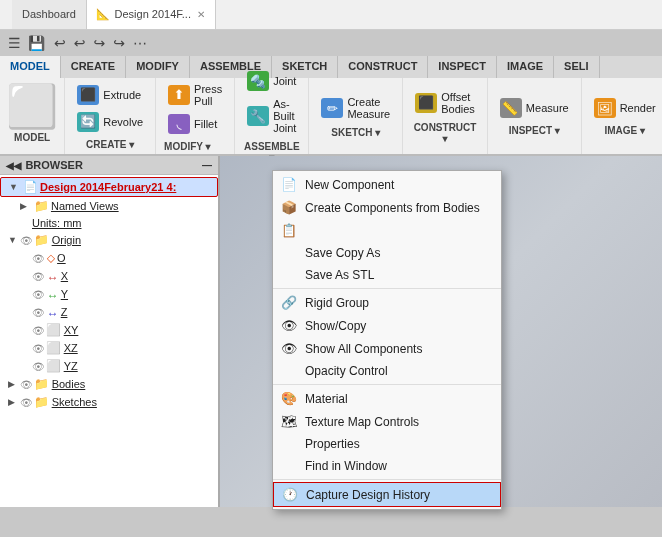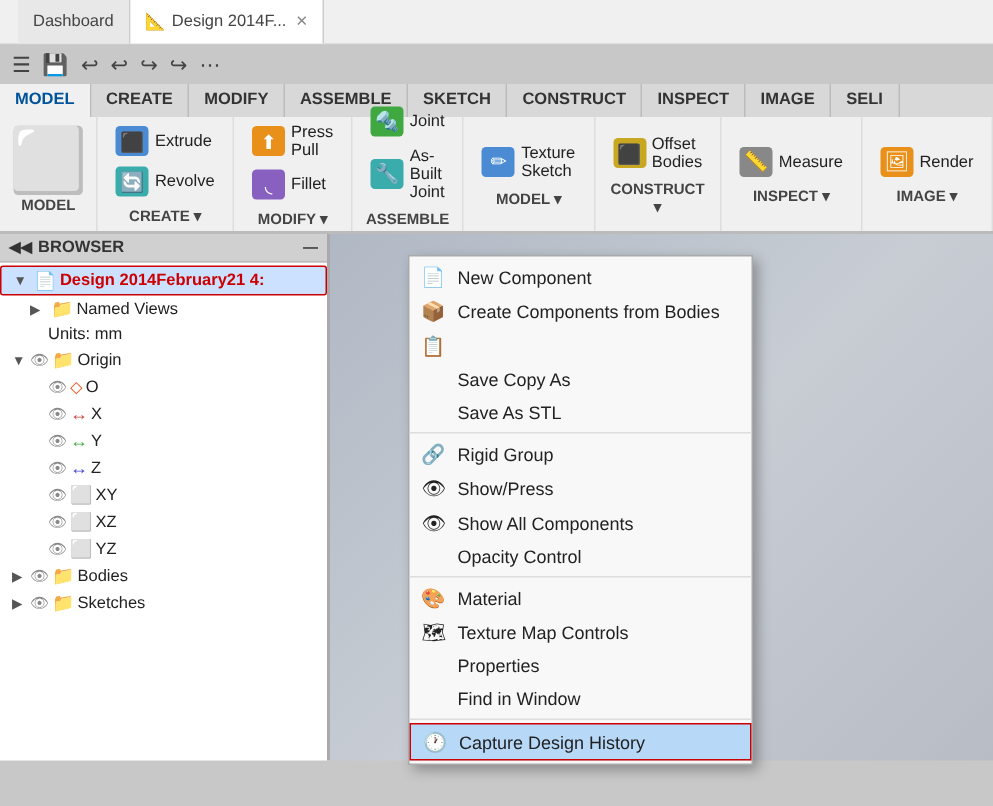--- a/index.html
+++ b/index.html
@@ -119,21 +119,21 @@
       font-size: 9px;
       color: #555;
       cursor: pointer;
       flex-shrink: 0;
     }
     .tree-icon {
       margin: 0 2px;
       font-size: 12px;
       flex-shrink: 0;
     }
-    .tree-label { font-size: 11px; }
+    .tree-label { font-size: 11px; text-decoration: underline; }
     .tree-label.bold { font-weight: bold; color: #cc0000; }
 
     .eye-icon { color: #888; font-size: 10px; }
     .folder-icon { color: #e8a020; }
     .doc-icon { color: #5a7abf; }
     .axis-icon-r { color: #cc4444; }
     .axis-icon-g { color: #44aa44; }
     .axis-icon-b { color: #4444cc; }
 
     
@@ -318,41 +318,41 @@
 
     <div class="rib-multi">
       <div class="rib-btn">
         <div class="rib-btn-ico ico-orange">⬆</div>
         <span>Press Pull</span>
       </div>
       <div class="rib-btn">
         <div class="rib-btn-ico ico-purple">◟</div>
         <span>Fillet</span>
       </div>
-      <div class="rib-group-label" style="text-align:center; margin-top:2px;">MODIFY ▾</div>
+      <div class="rib-group-label" style="text-align:left; margin-top:2px;">MODIFY ▾</div>
     </div>
 
     <div class="rib-multi">
       <div class="rib-btn">
         <div class="rib-btn-ico ico-green">🔩</div>
         <span>Joint</span>
       </div>
       <div class="rib-btn">
         <div class="rib-btn-ico ico-teal">🔧</div>
         <span>As-Built Joint</span>
       </div>
       <div class="rib-group-label" style="text-align:center; margin-top:2px;">ASSEMBLE ▾</div>
     </div>
 
     <div class="rib-multi">
       <div class="rib-btn">
         <div class="rib-btn-ico ico-blue">✏</div>
-        <span>Texture Sketch</span>
-      </div>
-      <div class="rib-group-label" style="text-align:center; margin-top:2px;">MODEL ▾</div>
+        <span>Create Measure</span>
+      </div>
+      <div class="rib-group-label" style="text-align:center; margin-top:2px;">SKETCH ▾</div>
     </div>
 
     <div class="rib-multi">
       <div class="rib-btn">
         <div class="rib-btn-ico ico-yellow">⬛</div>
         <span>Offset Bodies</span>
       </div>
       <div class="rib-group-label" style="text-align:center; margin-top:2px;">CONSTRUCT ▾</div>
     </div>
 
@@ -511,21 +511,21 @@
     <span class="ctx-icon"></span>
     <span>Save As STL</span>
   </div>
   <div class="ctx-separator"></div>
   <div class="ctx-item">
     <span class="ctx-icon">🔗</span>
     <span>Rigid Group</span>
   </div>
   <div class="ctx-item">
     <span class="ctx-icon">👁</span>
-    <span>Show/Press</span>
+    <span>Show/Copy</span>
   </div>
   <div class="ctx-item">
     <span class="ctx-icon">👁</span>
     <span>Show All Components</span>
   </div>
   <div class="ctx-item">
     <span class="ctx-icon"></span>
     <span>Opacity Control</span>
   </div>
   <div class="ctx-separator"></div>

